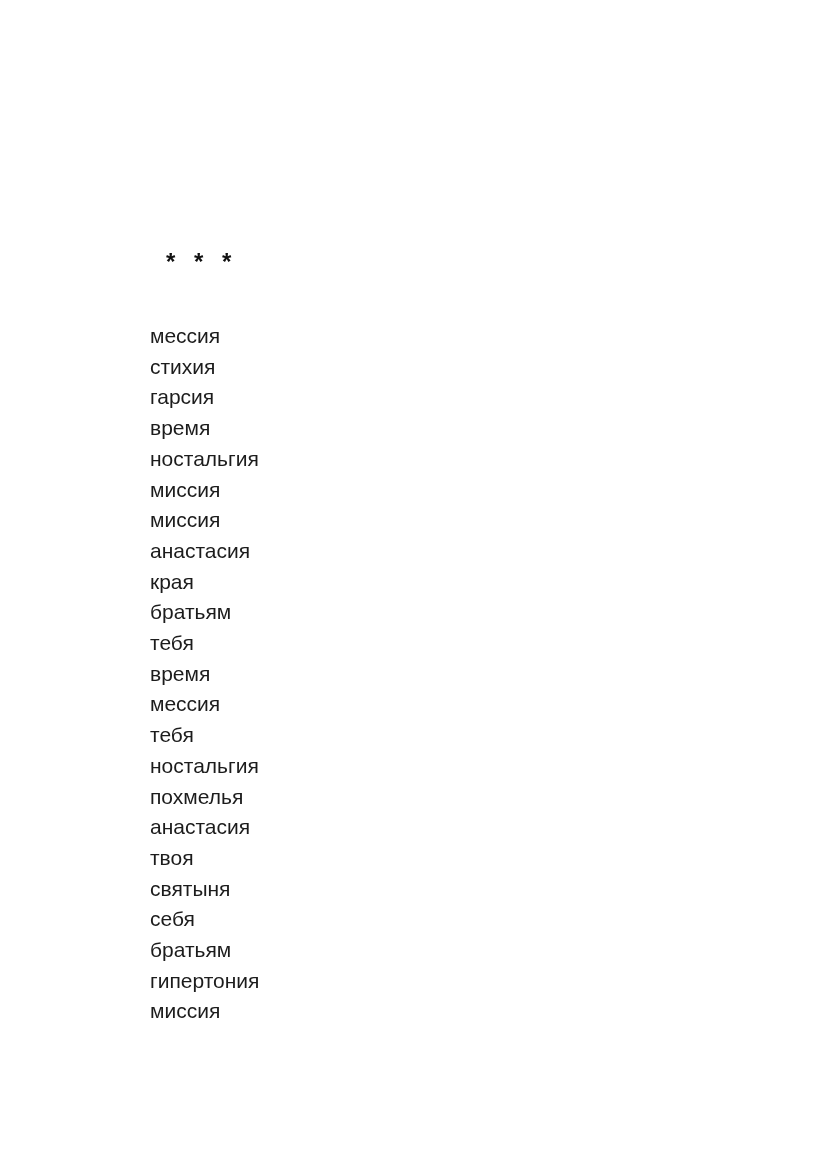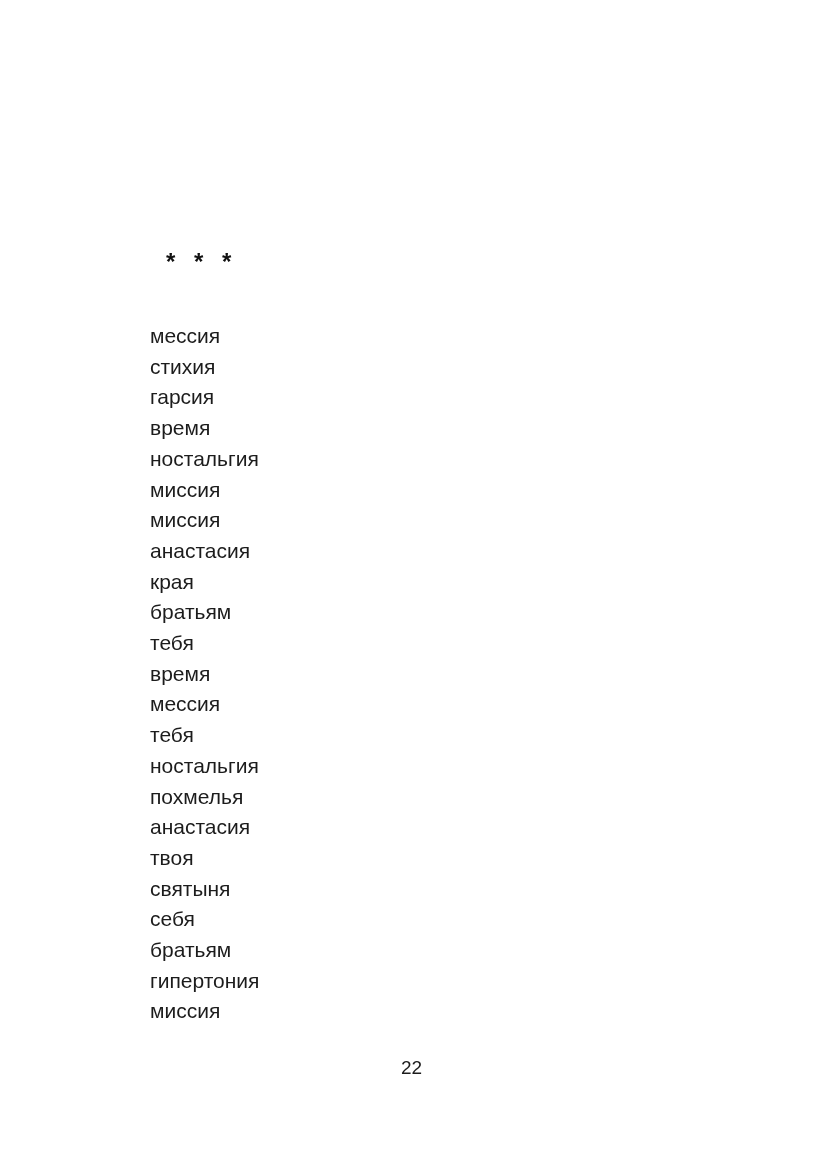--- a/index.html
+++ b/index.html
@@ -70,14 +70,13 @@
       <div class="poem-line">похмелья</div>
       <div class="poem-line">анастасия</div>
       <div class="poem-line">твоя</div>
       <div class="poem-line">святыня</div>
       <div class="poem-line">себя</div>
       <div class="poem-line">братьям</div>
       <div class="poem-line">гипертония</div>
       <div class="poem-line">миссия</div>
     </div>
 
-  <div class="page-number">22</div>
 </div>
 
 </body></html>

